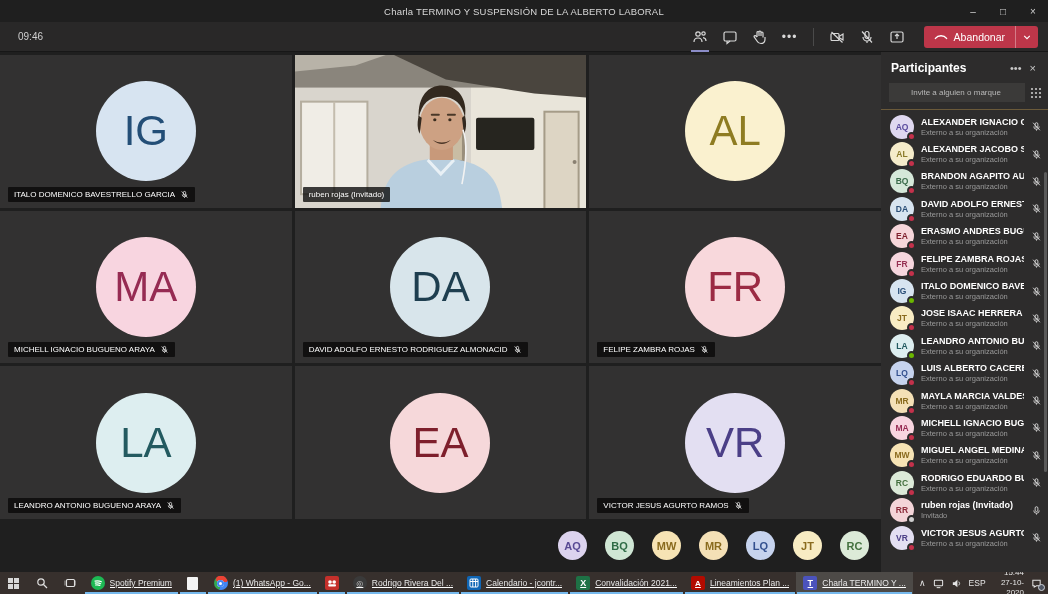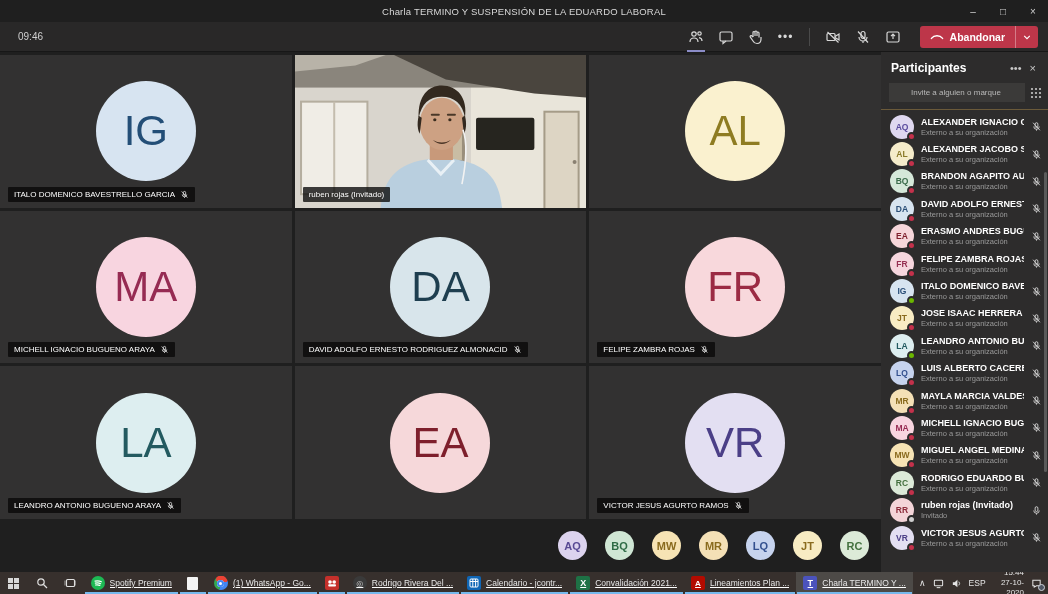--- a/index.html
+++ b/index.html
@@ -18,21 +18,21 @@
   .call-time { font-size:10px; color:#d0d0d0; margin-left:8px; }
   .tb-right { margin-left:auto; display:flex; align-items:center; gap:4px; }
   .tb-ic { width:26px; height:24px; display:flex; align-items:center; justify-content:center; color:#d8d8d8; position:relative; }
   .tb-ic svg { width:16px; height:16px; }
   .tb-ic.active::after { content:""; position:absolute; bottom:-3px; left:4px; right:4px; height:2px; background:#8b8cc7; }
   .tb-sep { width:1px; height:18px; background:#4a4a4a; margin:0 6px; }
   .tb-dots { font-size:12px; letter-spacing:1px; color:#d8d8d8; }
   .leave-btn { display:flex; align-items:center; background:#bd3649; border-radius:3px; margin-left:10px; height:22px; overflow:hidden; }
   .leave-main { display:flex; align-items:center; gap:6px; padding:0 10px; }
   .leave-main svg { width:14px; height:10px; }
-  .leave-label { font-size:10.5px; font-weight:bold; color:#fff; }
+  .leave-label { font-size:10.5px; font-weight:normal; color:#fff; }
   .leave-chev { padding:0 7px; border-left:1px solid rgba(255,255,255,.35); height:100%; display:flex; align-items:center; }
   .leave-chev svg { width:8px; height:8px; }
 
   
   .main { display:flex; height:520px; }
   .stage { flex:1; display:flex; flex-direction:column; background:#1f1f1f; padding-top:3px; min-width:0; }
   .grid { display:grid; grid-template-columns:repeat(3,1fr); grid-template-rows:repeat(3,1fr); gap:3px; height:464px; }
   .tile { position:relative; background:#323131; display:flex; align-items:center; justify-content:center; overflow:hidden; }
   .tile-avatar { width:100px; height:100px; border-radius:50%; display:flex; align-items:center; justify-content:center; font-size:42px; }
   .tile-label { position:absolute; left:8px; bottom:6px; background:rgba(8,8,8,.78); color:#fff; font-size:8px; padding:3px 6px; display:flex; align-items:center; gap:5px; white-space:nowrap; border-radius:1px; }
@@ -94,21 +94,21 @@
   .tray-clock { text-align:right; font-size:8px; line-height:1.25; }
   .tray-note { position:relative; }
   .tray-badge { position:absolute; right:-3px; bottom:-2px; width:7px; height:7px; border-radius:50%; background:#4e5563; border:1px solid #cfd3da; }
 </style>
 </head>
 <body>
 
 <div class="screen">
 
   <div class="titlebar">
-    <span class="win-title">Charla TERMINO Y SUSPENSIÓN DE LA EDUARDO LABORAL</span>
+    <span class="win-title">Charla TERMINO Y SUSPENSIÓN DE LA ALBERTO LABORAL</span>
     <div class="win-controls">
       <span class="win-btn">–</span>
       <span class="win-btn">□</span>
       <span class="win-btn">×</span>
     </div>
   </div>
 
   <div class="calltb">
     <span class="call-time">09:46</span>
     <div class="tb-right">

